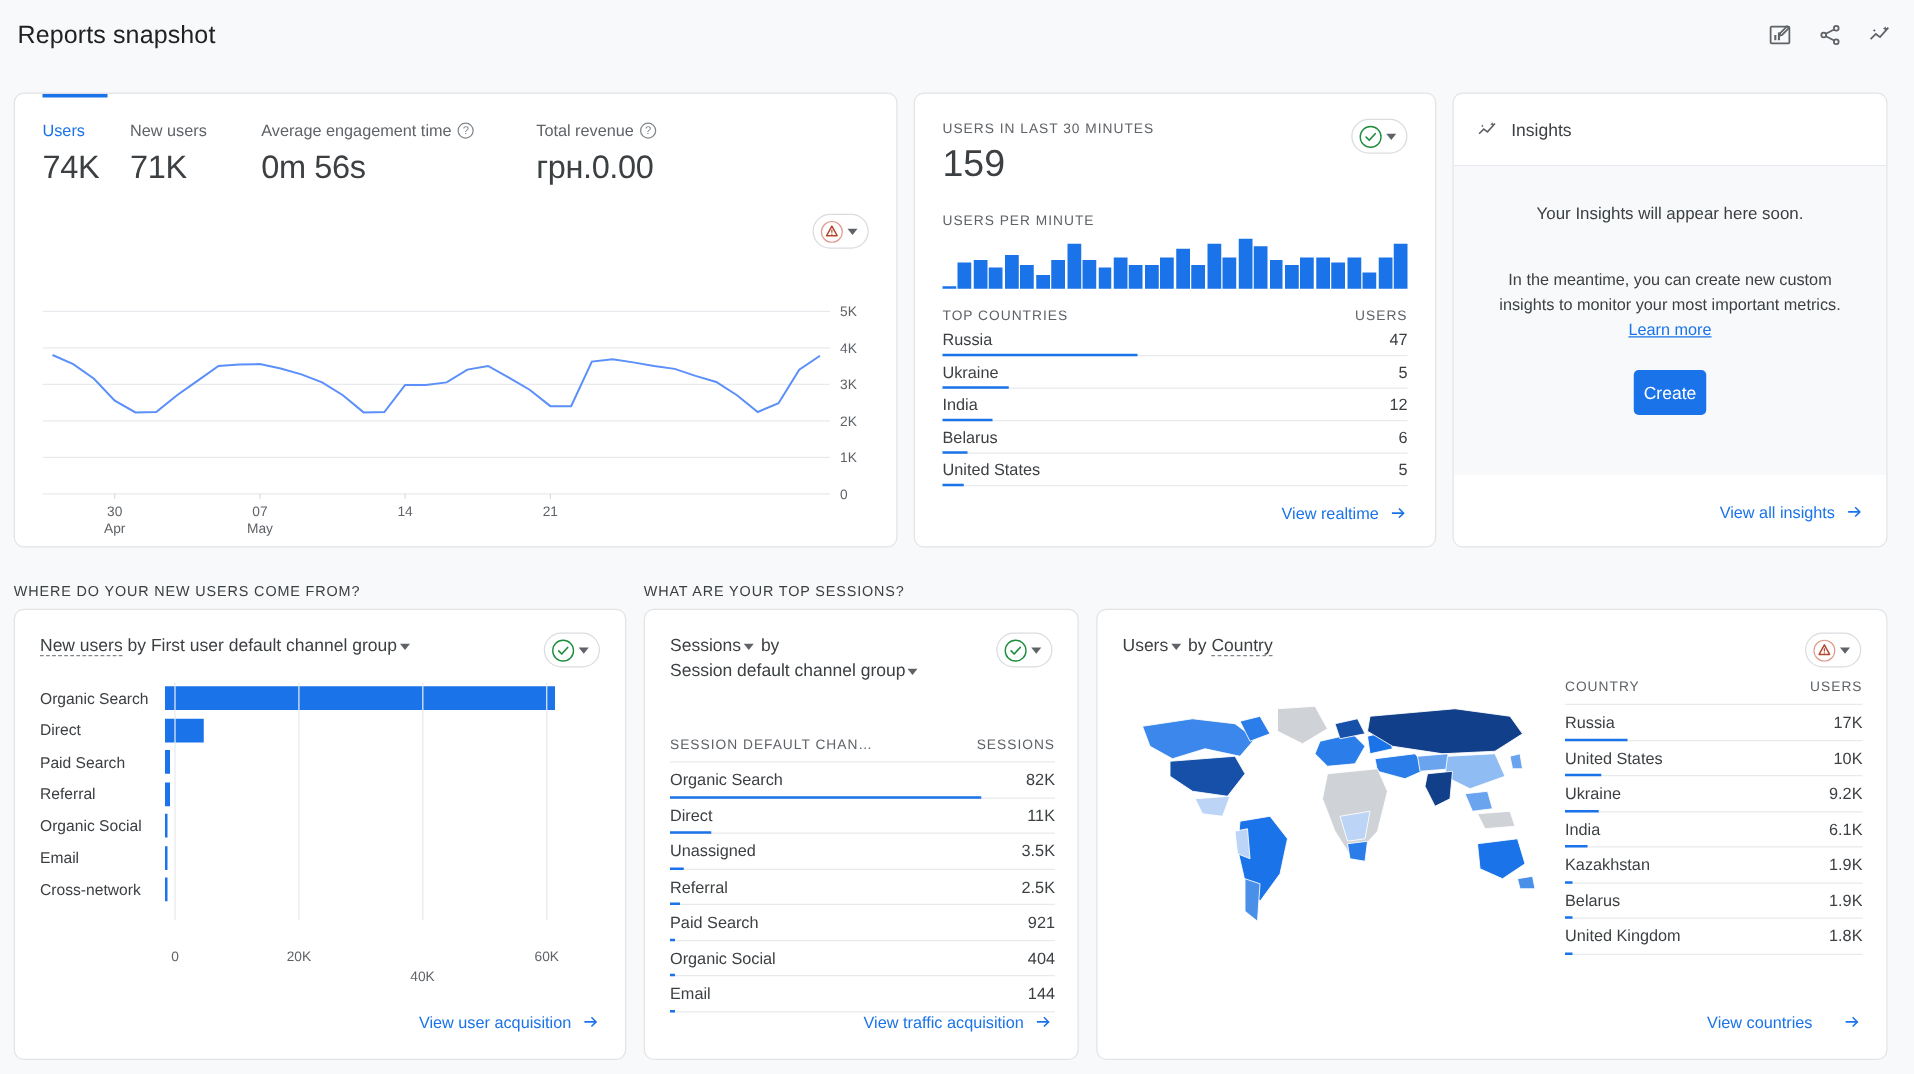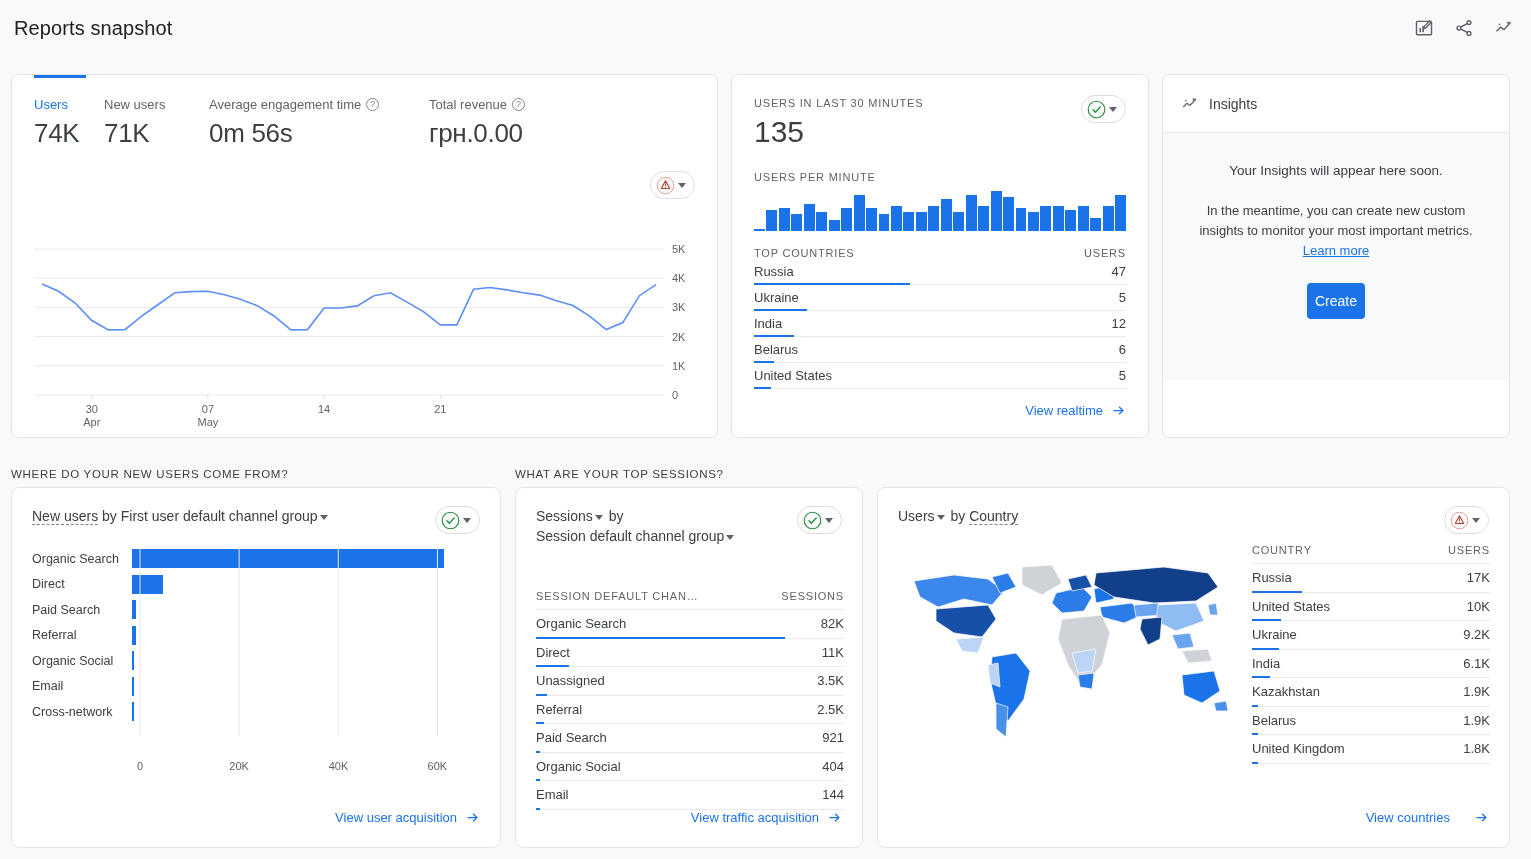--- a/index.html
+++ b/index.html
@@ -65,21 +65,21 @@
   .lrow .lbar { position: absolute; left: 0; bottom: -1px; height: 2px; background: #1a73e8; }
   .viewlink { display: flex; align-items: center; justify-content: flex-end; gap: 8px;
               font-size: 13px; color: #1a73e8; cursor: pointer; }
 
   
   #insights { left: 1162px; top: 74px; width: 348px; height: 364px; }
   .ins-head { display: flex; align-items: center; gap: 10px; height: 58px; padding: 0 18px;
               border-bottom: 1px solid #e8eaed; font-size: 14px; color: #3c4043; }
   .ins-body { background: #f8f9fa; height: 247px; padding: 30px 24px 0; text-align: center; }
   .ins-t1 { font-size: 13.5px; color: #3c4043; font-weight: 500; }
-  .ins-t2 { font-size: 13px; color: #3c4043; margin-top: 23px; line-height: 20px; }
+  .ins-t2 { font-size: 13px; color: #3c4043; margin-top: 36px; line-height: 20px; }
   .ins-link { color: #1a73e8; text-decoration: underline; cursor: pointer; }
   .btn-create { margin: 22px auto 0; display: block; background: #1a73e8; color: #fff;
                 border: none; border-radius: 4px; height: 36px; padding: 0 8px;
                 font-size: 14px; font-family: inherit; cursor: pointer; }
   .ins-foot { height: 58px; display: flex; align-items: center; justify-content: flex-end;
               padding: 0 18px; }
 
   
   .sec-title { position: absolute; font-size: 11.5px; letter-spacing: .7px;
                color: #3c4043; font-weight: 500; }
@@ -213,21 +213,21 @@
           <text x="290.1081081081081" y="176" font-size="11" fill="#5f6368" text-anchor="middle" font-family="Liberation Sans, sans-serif">14</text>
           <line x1="406.2702702702703" y1="158" x2="406.2702702702703" y2="162" stroke="#dadce0"></line>
           <text x="406.2702702702703" y="176" font-size="11" fill="#5f6368" text-anchor="middle" font-family="Liberation Sans, sans-serif">21</text>
         </svg>
     </div>
   </div>
 
   <div class="card" id="realtime">
     <div style="padding:22px 22px 0; position:relative;">
       <div class="rt-label">USERS IN LAST 30 MINUTES</div>
-      <div class="rt-big">135</div>
+      <div class="rt-big">159</div>
 
       <div class="badge-pill" style="position:absolute; right:22px; top:20px;">
         <svg width="19" height="19" viewBox="0 0 24 24">
           <circle cx="12" cy="12" r="10.5" fill="none" stroke="#1e8e3e" stroke-width="1.4"></circle>
           <polyline points="7.5,12.3 10.6,15.4 16.6,8.8" fill="none" stroke="#1e8e3e" stroke-width="1.7" stroke-linecap="round" stroke-linejoin="round"></polyline>
         </svg>
         <span class="caret"></span>
       </div>
 
       <div class="rt-label" style="margin-top:22px">USERS PER MINUTE</div>
@@ -316,20 +316,29 @@
       <span>Insights</span>
     </div>
     <div class="ins-body">
       <div class="ins-t1">Your Insights will appear here soon.</div>
       <div class="ins-t2">
         <span>In the meantime, you can create new custom insights to monitor your most important metrics.</span>
         <span class="ins-link">Learn more</span>
       </div>
       <button class="btn-create">Create</button>
     </div>
+    <div class="ins-foot">
+      <div class="viewlink">
+        <span>View all insights</span>
+        <svg width="15" height="15" viewBox="0 0 24 24" fill="none" stroke="#1a73e8" stroke-width="2">
+            <line x1="4" y1="12" x2="19" y2="12"></line>
+            <polyline points="13,6 19,12 13,18"></polyline>
+          </svg>
+      </div>
+    </div>
   </div>
 
   <div class="sec-title" style="left:11px; top:468px;">WHERE DO YOUR NEW USERS COME FROM?</div>
   <div class="sec-title" style="left:515px; top:468px;">WHAT ARE YOUR TOP SESSIONS?</div>
 
   <div class="card" id="acq">
     <div class="card-head">
       <div class="dd-title">
         <span class="dotted">New users</span>
         <span>by</span>
@@ -392,21 +401,21 @@
       <svg id="hb-grid" width="450" height="215" style="position:absolute;left:0;top:0;pointer-events:none">
           <line x1="108" y1="0" x2="108" y2="190" stroke="#e8eaed" stroke-width="1"></line>
           <line x1="207.1304347826087" y1="0" x2="207.1304347826087" y2="190" stroke="#e8eaed" stroke-width="1"></line>
           <line x1="306.2608695652174" y1="0" x2="306.2608695652174" y2="190" stroke="#e8eaed" stroke-width="1"></line>
           <line x1="405.39130434782606" y1="0" x2="405.39130434782606" y2="190" stroke="#e8eaed" stroke-width="1"></line>
         </svg>
     </div>
     <div id="hb-axis" style="position:absolute;left:20px;top:272px;width:450px;height:20px;">
         <span style="position: absolute; left: 98px; top: 0px; font-size: 11px; color: rgb(95, 99, 104); width: 20px; text-align: center;">0</span>
         <span style="position: absolute; left: 197.13px; top: 0px; font-size: 11px; color: rgb(95, 99, 104); width: 20px; text-align: center;">20K</span>
-        <span style="position: absolute; left: 296.261px; top: 0px; font-size: 11px; color: rgb(95, 99, 104); width: 20px; text-align: right;">40K</span>
+        <span style="position: absolute; left: 296.261px; top: 16px; font-size: 11px; color: rgb(95, 99, 104); width: 20px; text-align: left;">40K</span>
         <span style="position: absolute; left: 395.391px; top: 0px; font-size: 11px; color: rgb(95, 99, 104); width: 20px; text-align: center;">60K</span>
       </div>
 
     <div class="viewlink" style="position:absolute; right:20px; bottom:22px;">
       <span>View user acquisition</span>
       <svg width="15" height="15" viewBox="0 0 24 24" fill="none" stroke="#1a73e8" stroke-width="2">
           <line x1="4" y1="12" x2="19" y2="12"></line>
           <polyline points="13,6 19,12 13,18"></polyline>
         </svg>
     </div>

